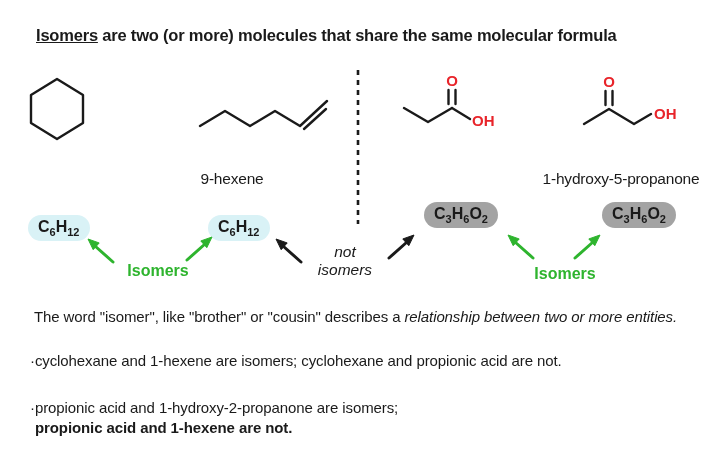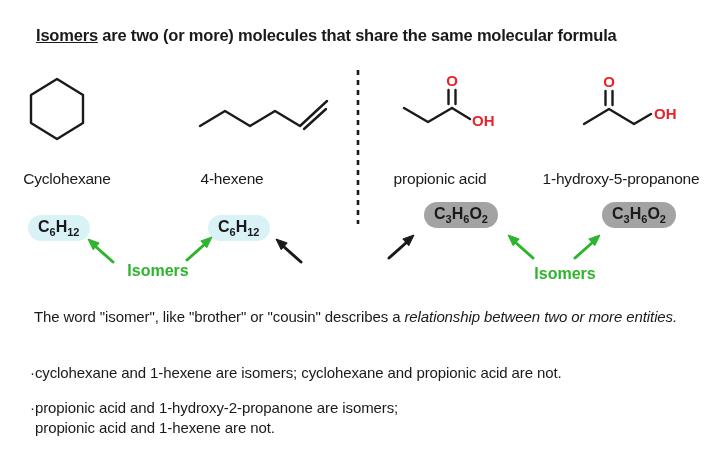--- a/index.html
+++ b/index.html
@@ -16,21 +16,21 @@
   .badge{
     font-size:16px;font-weight:bold;padding:3px 10px;border-radius:13px;white-space:nowrap;
   }
   .badge sub{font-size:11px;font-weight:bold;}
   .badge.blue{background:#d9f2f6;margin-top:13px;}
   .badge.green{background:#a3a3a3;}
   .iso-label{font-size:16px;font-weight:bold;color:#2eb42e;text-align:center;width:100px;}
   .not-label{font-size:15.5px;font-style:italic;text-align:center;width:84px;line-height:1.15;}
   .para{left:34px;top:306px;width:660px;font-size:15px;line-height:1.4;letter-spacing:-0.1px;}
   .bullet{left:30px;font-size:15px;line-height:1.35;letter-spacing:-0.1px;}
-  .bullet .l2{padding-left:5px;}
+  .bullet .l2{padding-left:5px;font-weight:bold;}
   svg .bond{stroke:#1a1a1a;stroke-width:2.4;fill:none;stroke-linecap:round;stroke-linejoin:round;}
   svg .atom{font-family:"Liberation Sans",sans-serif;font-weight:bold;font-size:15px;fill:#e8242a;}
   svg .arrline{stroke-width:3;fill:none;stroke-linecap:round;}
   .g{stroke:#2eb42e;fill:#2eb42e;}
   .k{stroke:#1a1a1a;fill:#1a1a1a;}
 </style>
 </head>
 <body>
 
 <div class="canvas">
@@ -62,23 +62,21 @@
   </svg>
 
   <svg class="abs" style="left:576px;top:72px" width="120" height="80" viewBox="0 0 120 80">
     <polyline class="bond" points="8,52 33,37 58,52 75,42"></polyline>
     <line class="bond" x1="29.5" y1="33" x2="29.5" y2="19"></line>
     <line class="bond" x1="36.5" y1="33" x2="36.5" y2="19"></line>
     <text class="atom" x="33" y="15" text-anchor="middle">O</text>
     <text class="atom" x="78" y="47">OH</text>
   </svg>
 
-  <div class="abs mol-label" style="left:8px;top:170px;width:118px">Cyclohexane</div>
-  <div class="abs mol-label" style="left:184px;top:170px;width:96px">4-hexene</div>
-  <div class="abs mol-label" style="left:382px;top:170px;width:116px">propionic acid</div>
+  <div class="abs mol-label" style="left:184px;top:170px;width:96px">9-hexene</div>
   <div class="abs mol-label" style="left:526px;top:170px;width:190px">1-hydroxy-5-propanone</div>
 
   <div class="abs badge blue" style="left:28px;top:202px"><span>C</span><sub>6</sub><span>H</span><sub>12</sub></div>
   <div class="abs badge blue" style="left:208px;top:202px"><span>C</span><sub>6</sub><span>H</span><sub>12</sub></div>
   <div class="abs badge green" style="left:424px;top:202px"><span>C</span><sub>3</sub><span>H</span><sub>6</sub><span>O</span><sub>2</sub></div>
   <div class="abs badge green" style="left:602px;top:202px"><span>C</span><sub>3</sub><span>H</span><sub>6</sub><span>O</span><sub>2</sub></div>
 
   <svg class="abs" style="left:84px;top:236px" width="34" height="30" viewBox="0 0 34 30">
     <path class="arrline g" d="M29 26 L11 10" fill="none"></path>
     <polygon class="g" points="4,3 9.2,13.65 15.2,6.95" stroke="none"></polygon>
@@ -86,40 +84,44 @@
   <svg class="abs" style="left:182px;top:234px" width="34" height="30" viewBox="0 0 34 30">
     <path class="arrline g" d="M5 26 L23 10" fill="none"></path>
     <polygon class="g" points="30,3 24.8,13.65 18.8,6.95" stroke="none"></polygon>
   </svg>
   <div class="abs iso-label" style="left:108px;top:262px">Isomers</div>
 
   <svg class="abs" style="left:272px;top:236px" width="34" height="30" viewBox="0 0 34 30">
     <path class="arrline k" d="M29 26 L11 10" fill="none"></path>
     <polygon class="k" points="4,3 9.2,13.65 15.2,6.95" stroke="none"></polygon>
   </svg>
+  <div class="abs not-label" style="left:303px;top:243px">
+    <div>not</div>
+    <div>isomers</div>
+  </div>
   <svg class="abs" style="left:384px;top:232px" width="34" height="30" viewBox="0 0 34 30">
     <path class="arrline k" d="M5 26 L23 10" fill="none"></path>
     <polygon class="k" points="30,3 24.8,13.65 18.8,6.95" stroke="none"></polygon>
   </svg>
 
   <svg class="abs" style="left:504px;top:232px" width="34" height="30" viewBox="0 0 34 30">
     <path class="arrline g" d="M29 26 L11 10" fill="none"></path>
     <polygon class="g" points="4,3 9.2,13.65 15.2,6.95" stroke="none"></polygon>
   </svg>
   <svg class="abs" style="left:570px;top:232px" width="34" height="30" viewBox="0 0 34 30">
     <path class="arrline g" d="M5 26 L23 10" fill="none"></path>
     <polygon class="g" points="30,3 24.8,13.65 18.8,6.95" stroke="none"></polygon>
   </svg>
   <div class="abs iso-label" style="left:515px;top:265px">Isomers</div>
 
   <div class="abs para">
     <span>The word "isomer", like "brother" or "cousin" describes a </span><em>relationship between two or more entities.</em>
   </div>
 
-  <div class="abs bullet" style="top:363px">
+  <div class="abs bullet" style="top:351px">
     <div>·cyclohexane and 1-hexene are isomers; cyclohexane and propionic acid are not.</div>
   </div>
   <div class="abs bullet" style="top:398px">
     <div>·propionic acid and 1-hydroxy-2-propanone are isomers;</div>
     <div class="l2">propionic acid and 1-hexene are not.</div>
   </div>
 
 </div>
 
 </body></html>

